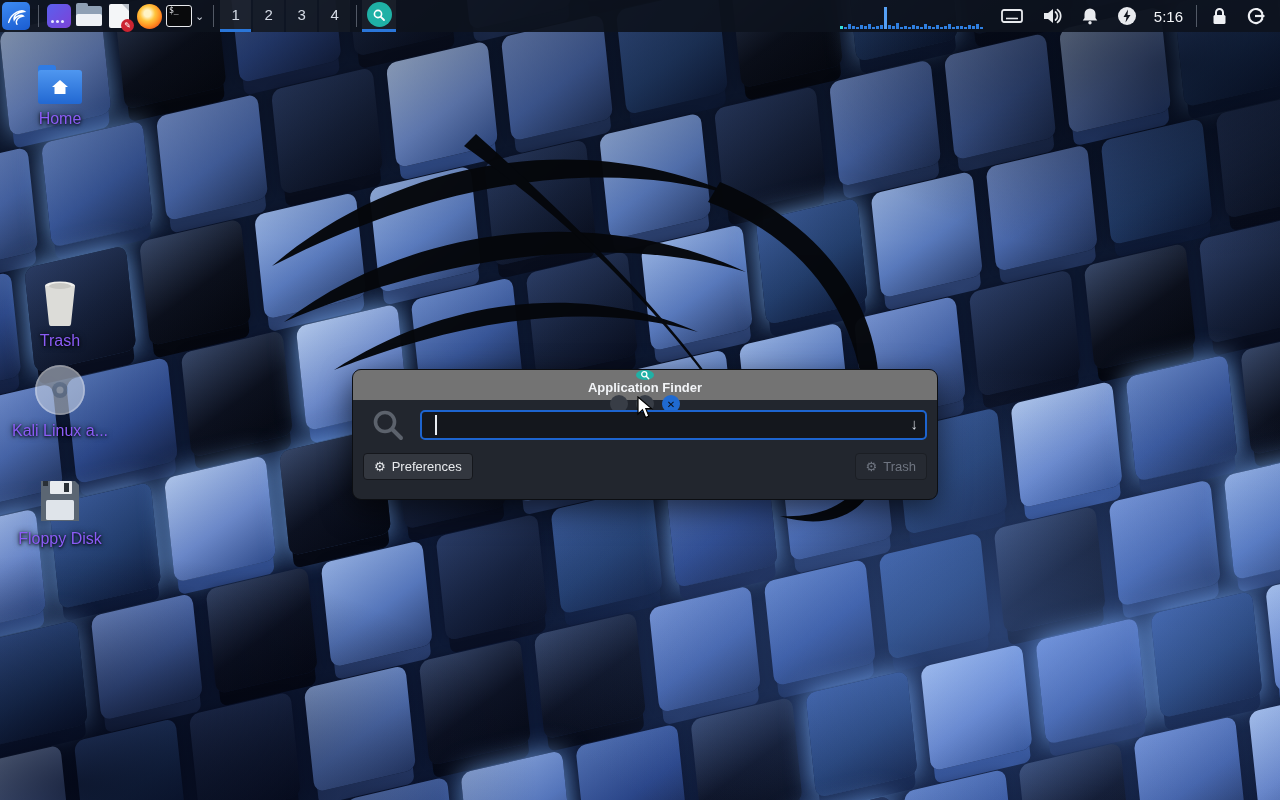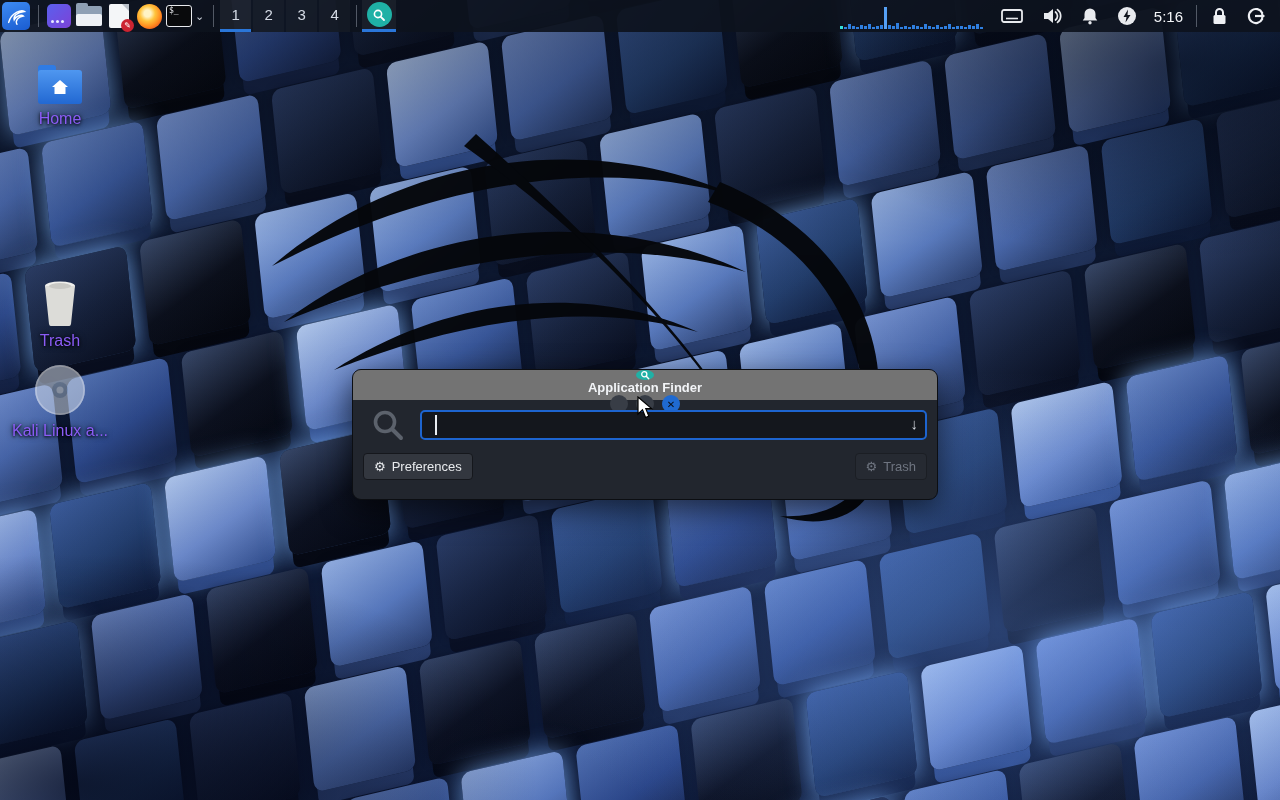--- a/index.html
+++ b/index.html
@@ -400,20 +400,32 @@
       <svg width="52" height="52" viewBox="0 0 52 52" opacity="0.55">
         <circle cx="26" cy="26" r="25" fill="#cfd8e6"></circle>
         <circle cx="26" cy="26" r="24" fill="none" stroke="#ffffff" stroke-width="1.5"></circle>
         <circle cx="26" cy="26" r="8" fill="#9fb0c6"></circle>
         <circle cx="26" cy="26" r="3.5" fill="#e8eef6"></circle>
       </svg>
     </div>
     <div class="lbl">Kali Linux a...</div>
   </div>
 
+  <div class="desk-icon" style="top:478px;">
+    <div class="glyph">
+      <svg width="44" height="46" viewBox="0 0 44 46">
+        <path d="M3 3 h34 l4 4 v36 h-38 Z" fill="#5b6673"></path>
+        <rect x="12" y="3" width="22" height="13" rx="1" fill="#e8ebef"></rect>
+        <rect x="26" y="5" width="5" height="9" fill="#2a3036"></rect>
+        <rect x="8" y="22" width="28" height="20" rx="1.5" fill="#dfe4ea"></rect>
+        <rect x="5" y="3" width="5" height="5" fill="#2a3036"></rect>
+      </svg>
+    </div>
+    <div class="lbl">Floppy Disk</div>
+  </div>
 
   <div class="dialog">
     <div class="titlebar">
       <div class="title-icon">
         <svg width="10" height="10" viewBox="0 0 14 14">
           <circle cx="6" cy="6" r="3.6" fill="none" stroke="#fff" stroke-width="1.8"></circle>
           <line x1="8.8" y1="8.8" x2="12.2" y2="12.2" stroke="#fff" stroke-width="2" stroke-linecap="round"></line>
         </svg>
       </div>
       <div class="title-text">Application Finder</div>

